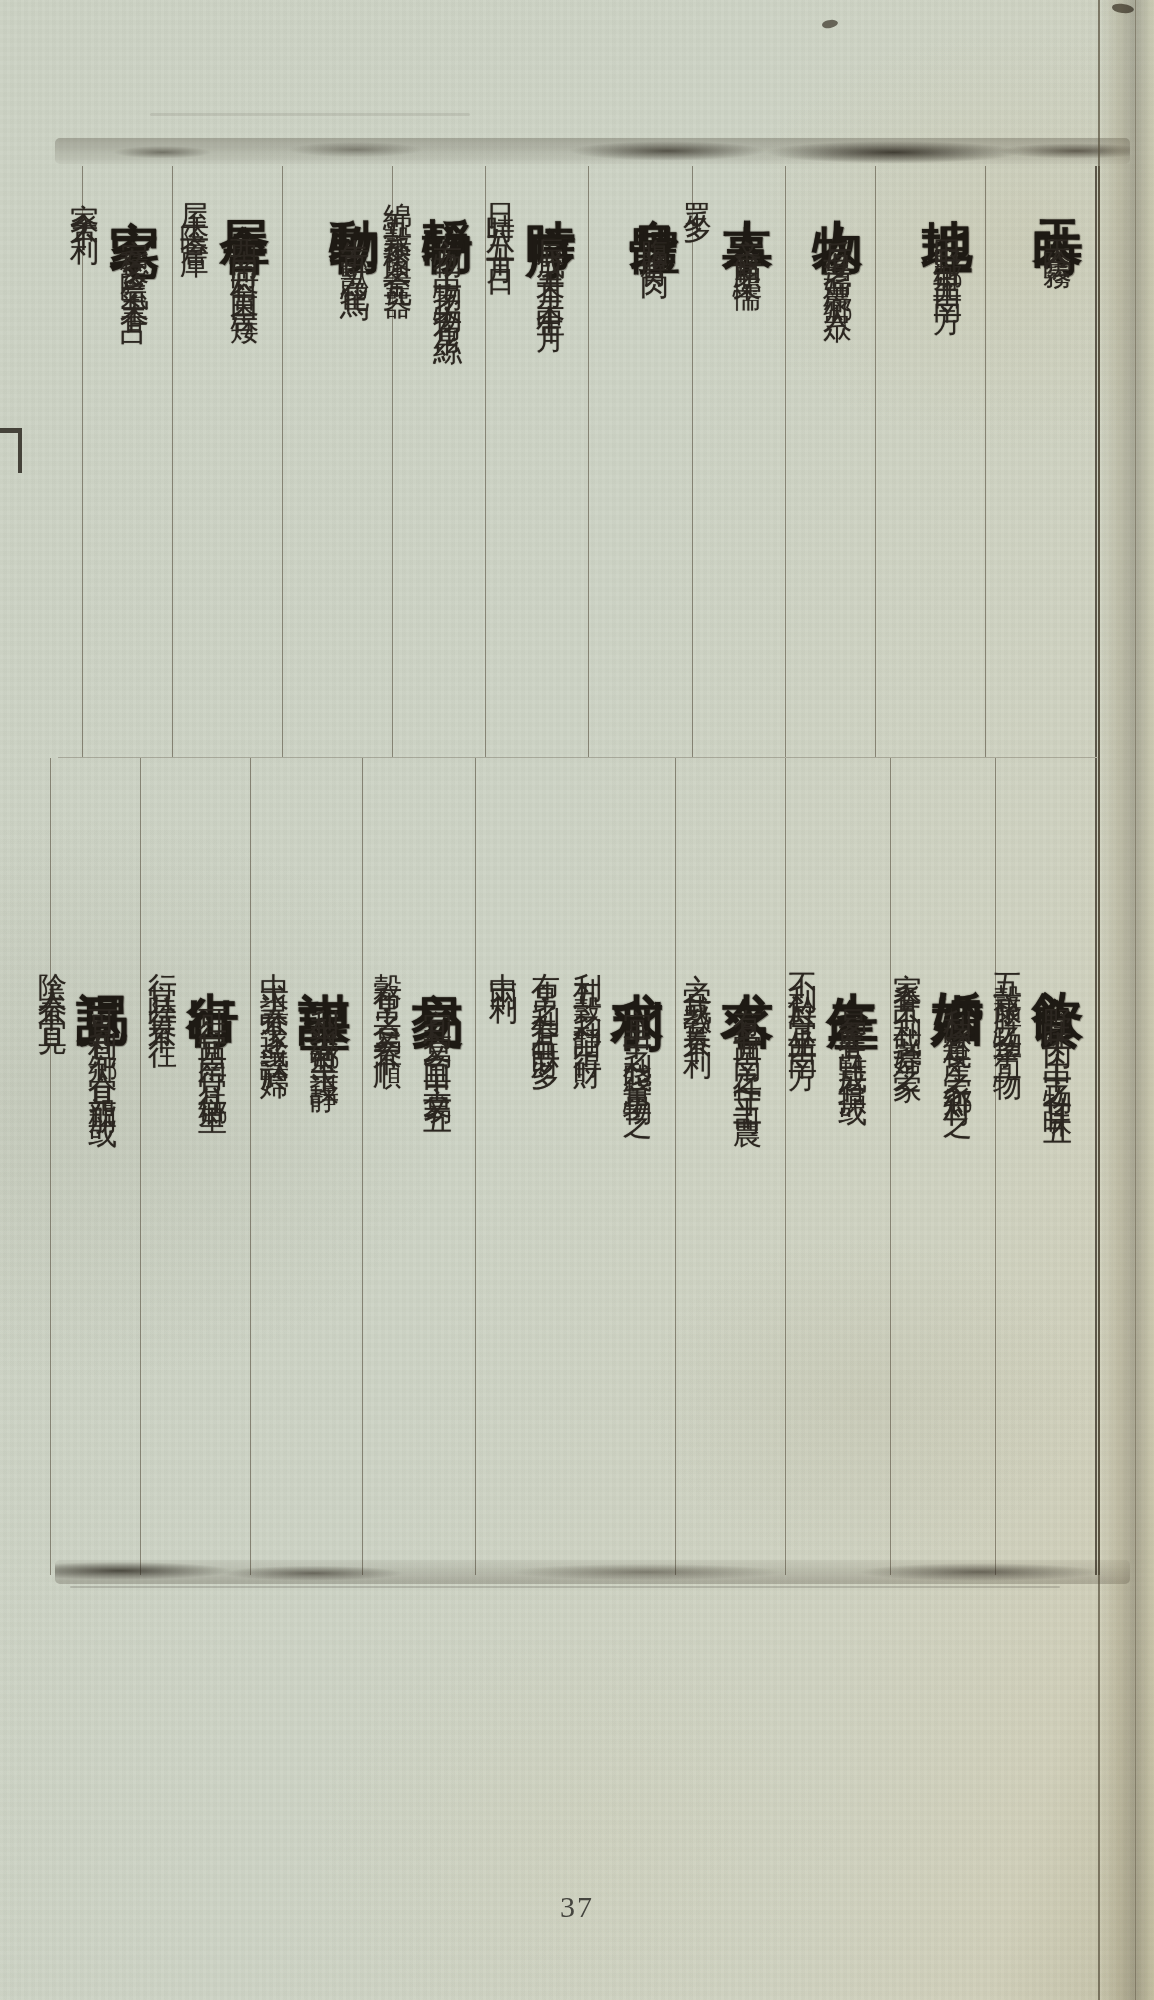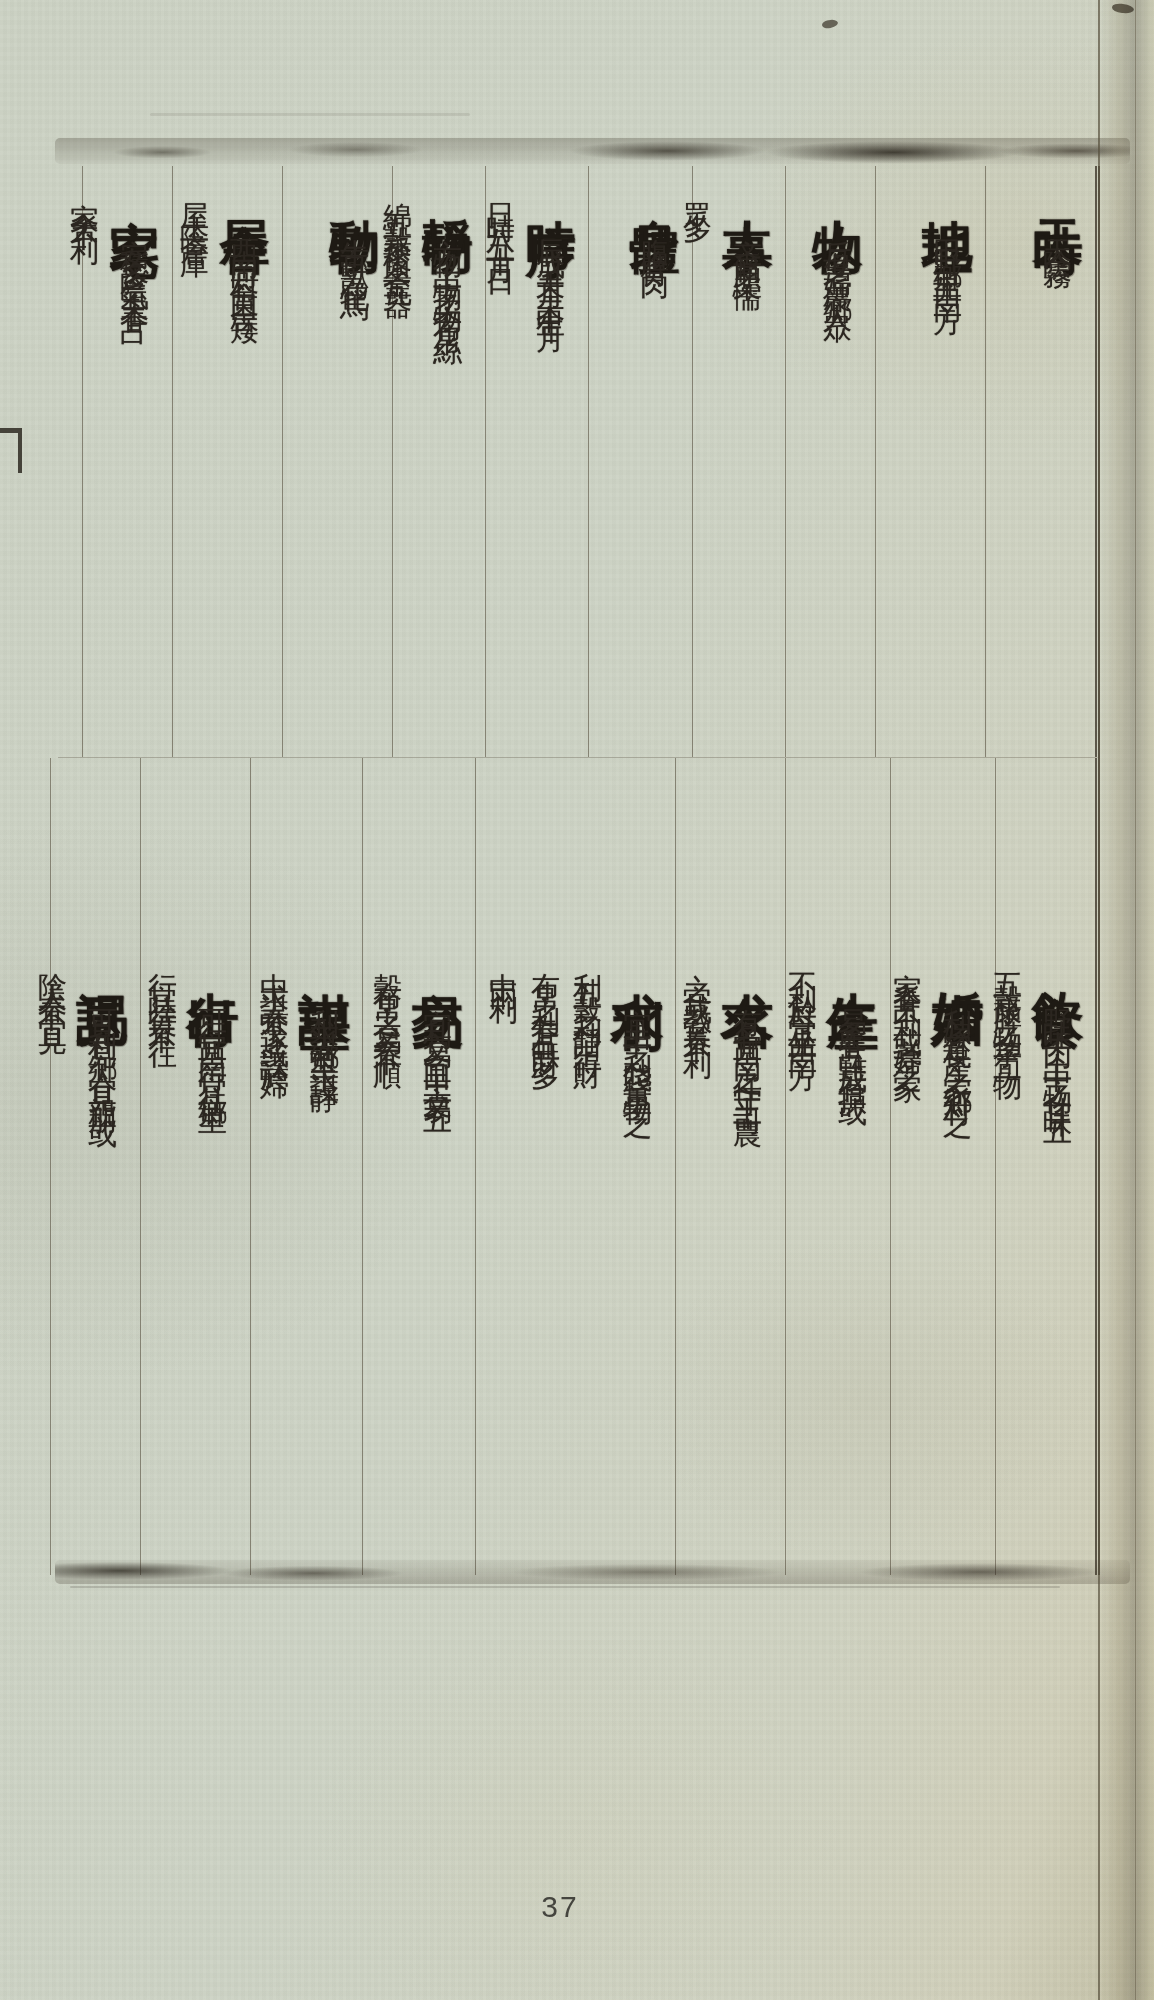--- a/index.html
+++ b/index.html
@@ -71,22 +71,22 @@
   .margin-mark{
     position:absolute;left:0;top:428px;width:18px;height:40px;opacity:.85;
     border-top:5px solid #2e2a22;border-right:4px solid #2e2a22;
   }
   .speck{position:absolute;background:#3a342a;border-radius:45% 55% 50% 50%;}
   .speck.s1{left:822px;top:20px;width:16px;height:8px;transform:rotate(-12deg);opacity:.7;}
   .speck.s2{left:1112px;top:4px;width:22px;height:9px;transform:rotate(6deg);opacity:.8;}
   .speck.s3{left:150px;top:113px;width:320px;height:3px;border-radius:2px;opacity:.10;}
   .speck.s4{left:70px;top:1586px;width:990px;height:2px;border-radius:2px;opacity:.18;}
   .page-num{
-    position:absolute;top:1890px;left:0;width:1120px;text-align:center;
-    font-family:Liberation Sans, sans-serif;font-size:30px;color:#45453f;letter-spacing:2px;
+    position:absolute;top:1890px;left:17px;width:1120px;text-align:center;
+    font-family:Liberation Serif, serif;font-size:30px;color:#45453f;letter-spacing:2px;
   }
 </style>
 </head>
 <body>
 
 <div class="page">
   <div class="speck s1"></div>
   <div class="speck s2"></div>
   <div class="speck s3"></div>
   <div class="smudge top"></div>

